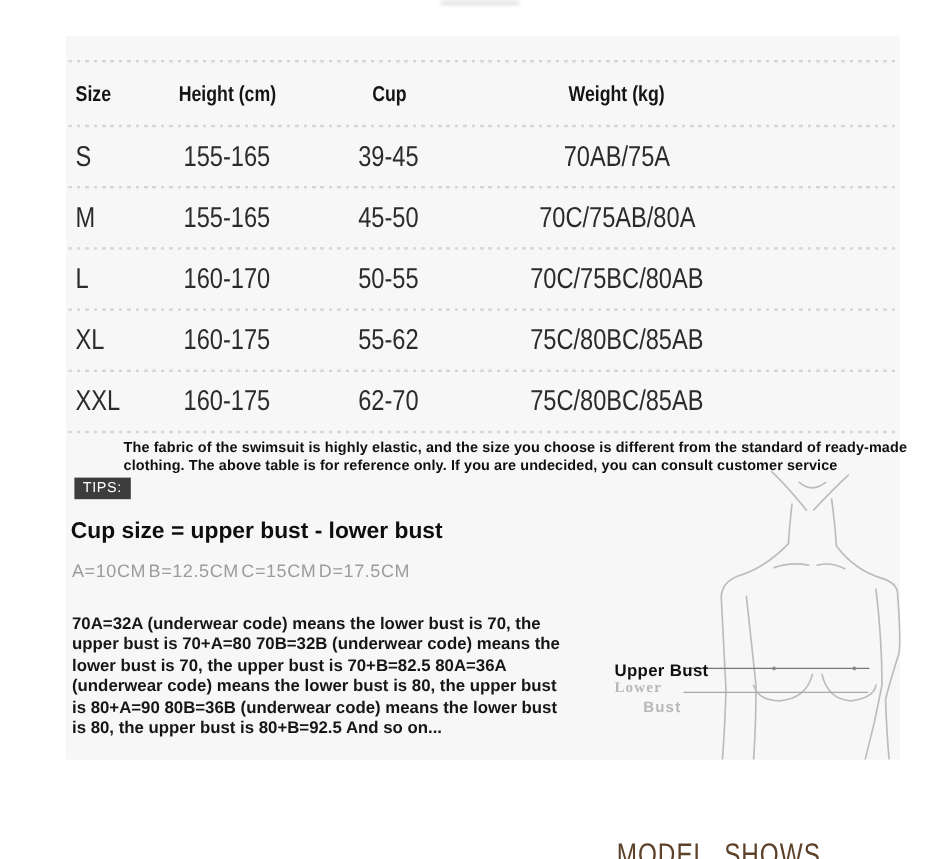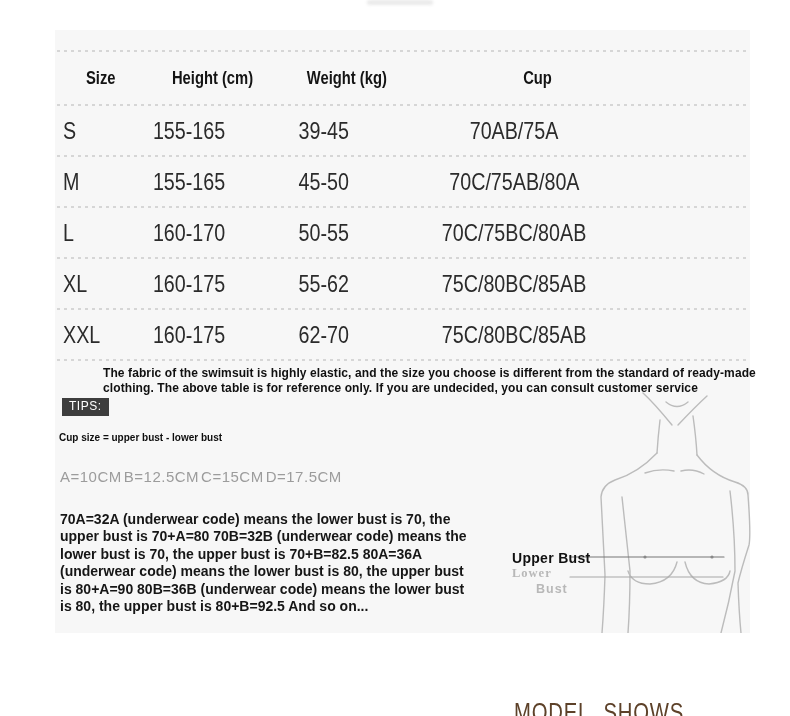--- a/index.html
+++ b/index.html
@@ -23,21 +23,21 @@
     height:2px;
     background:repeating-linear-gradient(90deg,#d6d6d6 0 3px,transparent 3px 7px);
   }
   .trow{
     display:grid;
     grid-template-columns:55px 150px 120px 260px;
     align-items:center;
     padding-left:2px;
     height:49px;
   }
-  .trow.thead{height:52px;margin-left:23px;}
+  .trow.thead{height:52px;}
   .c{display:flex;justify-content:center;align-items:center;}
   .c1{justify-content:flex-start;padding-left:4px;}
   .cond{display:inline-block;transform:scaleX(0.82);transform-origin:50% 50%;white-space:nowrap;}
   .c1 .cond{transform-origin:0 50%;}
   .thead .c{font-weight:bold;font-size:18px;color:#141414;}
   .trow:not(.thead) .c{font-size:24px;color:#2b2b2b;}
   
   .note{
     position:absolute;left:4px;top:336px;width:686px;
     font-size:12px;font-weight:bold;line-height:14.5px;color:#101010;
@@ -46,21 +46,21 @@
   }
   
   .tips-badge{
     position:absolute;left:7px;top:368px;
     display:inline-block;background:#3d3d3d;color:#ffffff;
     font-size:12px;font-weight:normal;letter-spacing:0.5px;
     padding:1px 7px 3px 7px;
   }
   .cup-formula{
     position:absolute;left:4px;top:402px;
-    font-size:10px;font-weight:bold;color:#0e0e0e;
+    font-size:19px;font-weight:bold;color:#0e0e0e;
   }
   .cup-values{
     position:absolute;left:5px;top:438px;
     display:flex;gap:2px;
     font-size:15px;color:#9c9c9c;letter-spacing:0.5px;
   }
   .explanation{
     position:absolute;left:5px;top:481px;width:408px;
     font-size:14px;font-weight:bold;line-height:17.4px;color:#161616;
   }
@@ -95,24 +95,24 @@
   <div class="table">
     <div class="dash"></div>
     <div class="trow thead">
       <span class="c c1">
           <span class="cond">Size</span>
         </span>
       <span class="c">
           <span class="cond">Height (cm)</span>
         </span>
       <span class="c">
+          <span class="cond">Cup</span>
+        </span>
+      <span class="c">
           <span class="cond">Weight (kg)</span>
-        </span>
-      <span class="c">
-          <span class="cond">Cup</span>
         </span>
     </div>
     <div class="dash"></div>
     <div class="trow">
       <span class="c c1">
           <span class="cond">S</span>
         </span>
       <span class="c">
           <span class="cond">155-165</span>
         </span>

